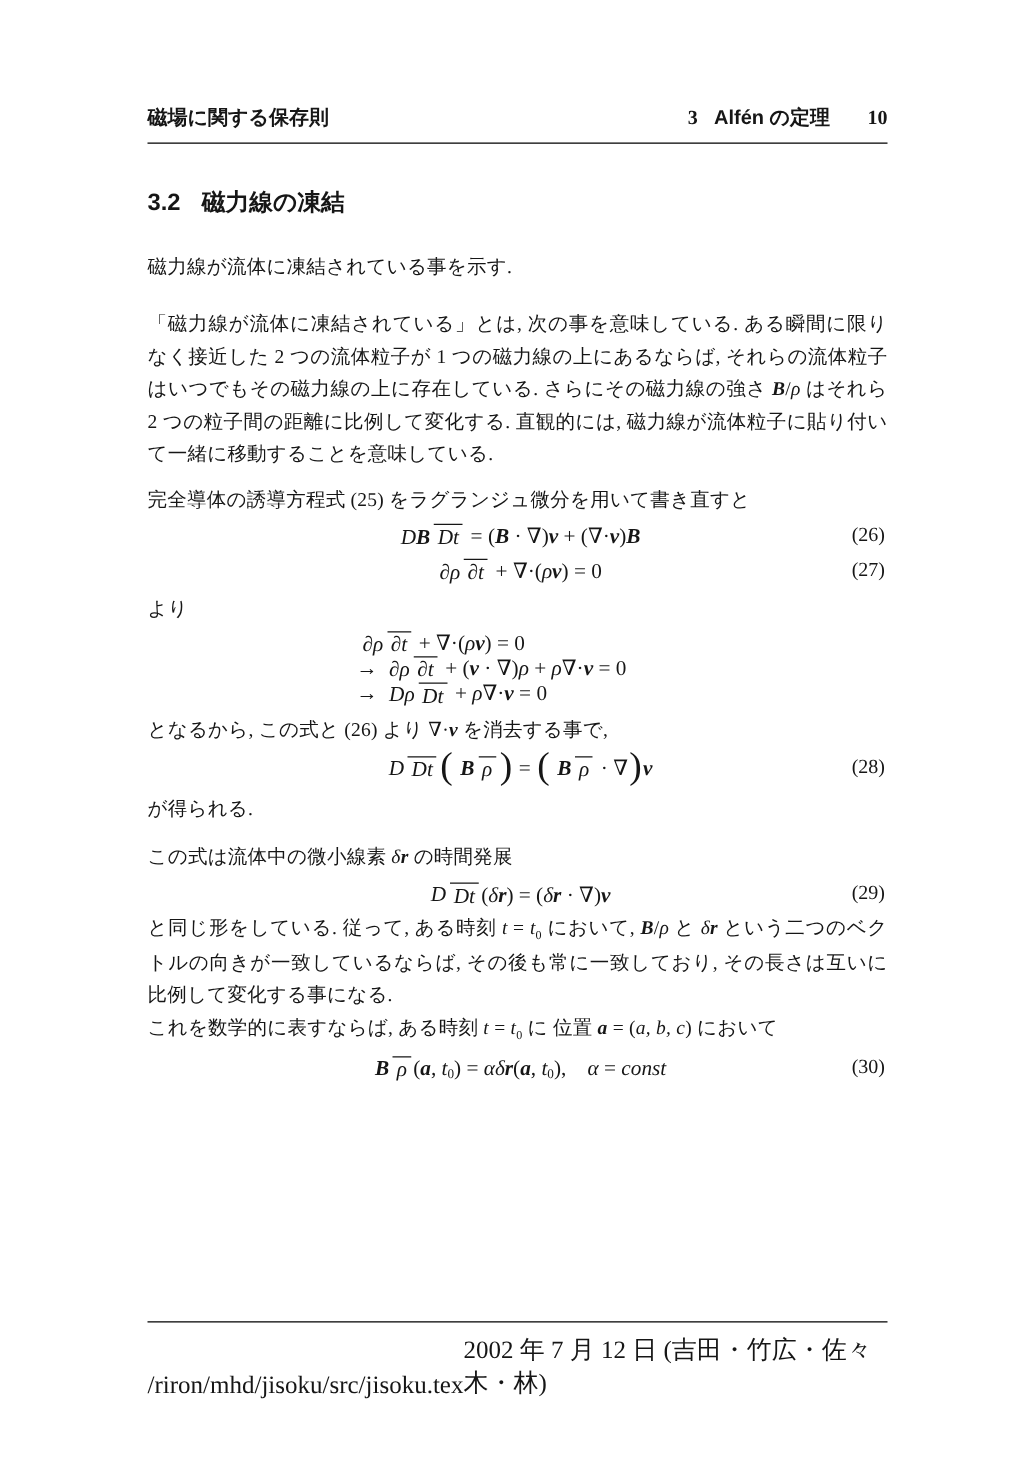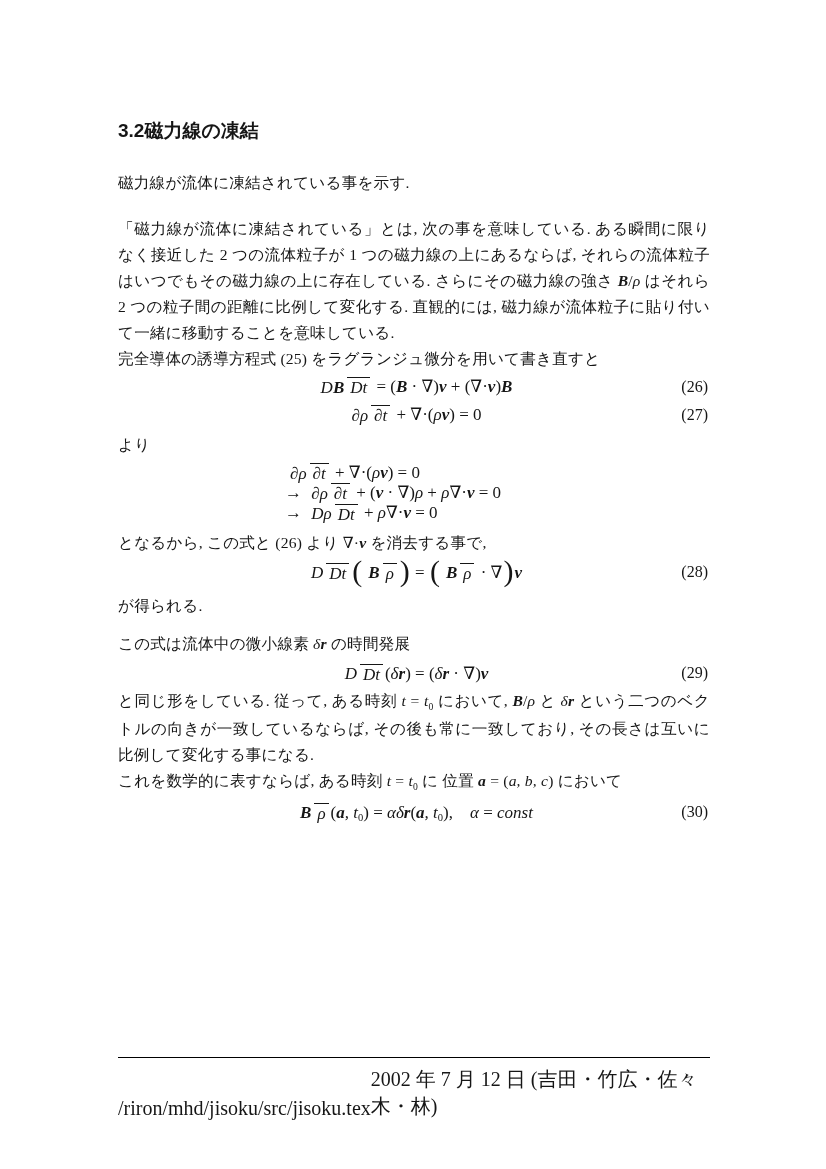--- a/index.html
+++ b/index.html
@@ -18,21 +18,21 @@
     font-weight:700; font-size:16px;
     font-family:"Liberation Sans","DejaVu Sans",sans-serif;
     border-bottom:1.6px solid #000; padding-bottom:9px;
   }
   .hdr-r { display:flex; align-items:baseline; }
   .hdr-r .sec-no { font-family:"Liberation Serif","DejaVu Serif",serif; margin-right:13px; }
   .hdr-r .pg   { font-family:"Liberation Serif","DejaVu Serif",serif; margin-left:30px; }
 
   
   .sec-head {
-    margin-top:34px; display:flex; align-items:baseline; 
+    margin-top:34px; display:flex; align-items:baseline; gap:17px;
     font-weight:700; font-size:19px;
     font-family:"Liberation Sans","DejaVu Sans",sans-serif;
   }
 
   
   p.body { font-size:15.6px; line-height:26px; text-align:justify; letter-spacing:0.2px; }
   p.body .m, p.body .mb, p.body .up { font-family:"Liberation Serif","DejaVu Serif",serif; }
 
   
   .m  { font-style:italic; }
@@ -51,21 +51,21 @@
 
   
   .chain { margin-top:4px; padding-left:167px; }
   .chain .eqline { text-align:left; margin:0 0 0; }
   .chain .eqbody { line-height:1.1; }
   .chain .eqline + .eqline { margin-top:0; }
 
   
   #p1 { margin-top:26px; }
   #p2 { margin-top:20px; }
-  #p3 { }
+  #p3 { margin-top:11px; }
   #eq26 { margin:4px 0 7px; }
   #eq27 { margin:2px 0 8px; }
   #p5 { margin-top:0;font-family:Liberation Mono, monospace; }
   #p6 { margin-top:6px; }
   #eq28 { margin:6px 0 10px; }
   #p7 { margin-top:10px; }
   #p8 { margin-top:12px; }
   #eq29 { margin:6px 0 4px; }
   #p9 { margin-top:4px; }
   #p10 { }
@@ -76,20 +76,28 @@
     position:absolute; left:118px; right:116px; top:1057px;
     border-top:1.3px solid #000; padding-top:8px;
     display:flex; justify-content:space-between; font-size:20px;align-items:flex-end;
   }
 </style>
 </head>
 <body>
 
 <div class="page">
 
+  <div class="hdr">
+    <span class="hdr-l">磁場に関する保存則</span>
+    <span class="hdr-r">
+      <span class="sec-no">3</span>
+      <span class="sec-ttl">Alfén の定理</span>
+      <span class="pg">10</span>
+    </span>
+  </div>
 
   <div class="sec-head">
     <span>3.2</span>
     <span>磁力線の凍結</span>
   </div>
 
   <p class="body" id="p1"><span>磁力線が流体に凍結されている事を示す.</span></p>
 
   <p class="body" id="p2"><span>「磁力線が流体に凍結されている」とは, 次の事を意味している. ある瞬間に限りなく接近した 2 つの流体粒子が 1 つの磁力線の上にあるならば, それらの流体粒子はいつでもその磁力線の上に存在している. さらにその磁力線の強さ </span><span class="mb">B</span><span class="up">/</span><span class="m">ρ</span><span> はそれら 2 つの粒子間の距離に比例して変化する. 直観的には, 磁力線が流体粒子に貼り付いて一緒に移動することを意味している.</span></p>
 

